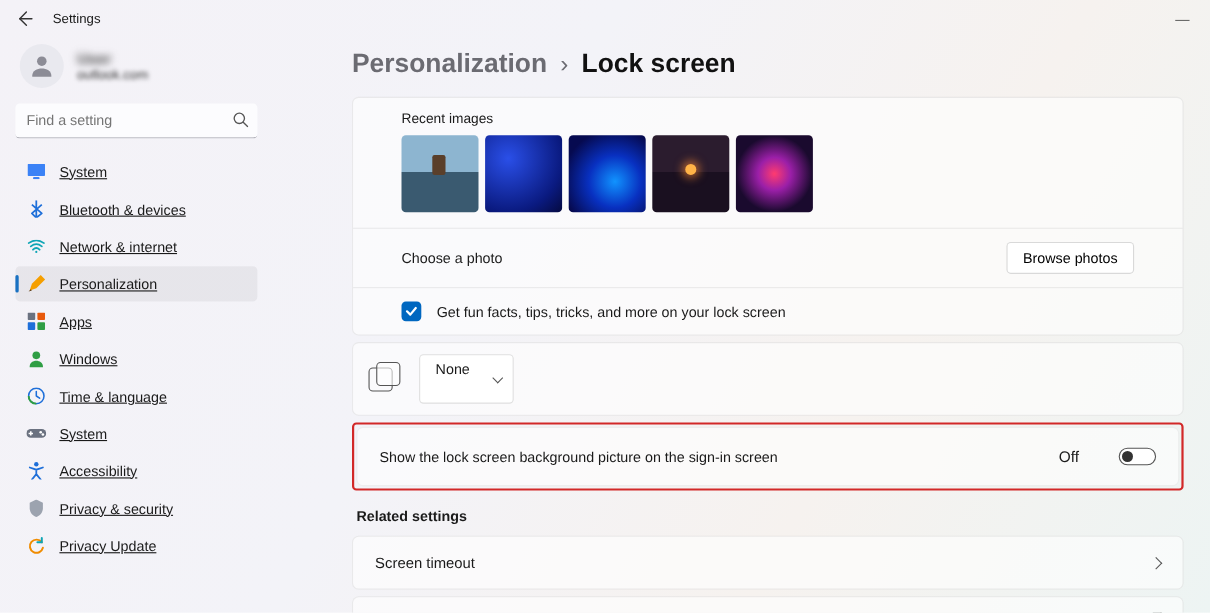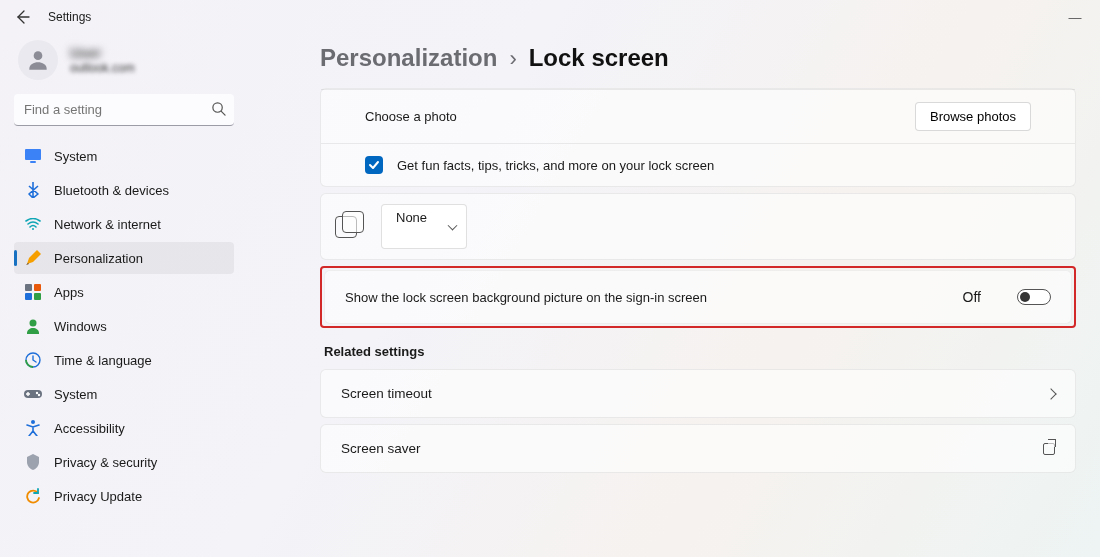--- a/index.html
+++ b/index.html
@@ -86,20 +86,21 @@
   .nav-item {
     display: flex;
     align-items: center;
     gap: 12px;
     height: 32px;
     padding: 0 10px;
     border-radius: 4px;
     cursor: pointer;
     font-size: 13px;
     color: #1a1a1a;
+    text-decoration: underline;
   }
   .nav-item.active { background: rgba(0,0,0,0.05); position: relative; }
   .nav-item.active::before {
     content:"";
     position:absolute;
     left:0; top:8px; bottom:8px; width:3px;
     background:#1971c2; border-radius:2px;
   }
   .nav-item .ico { width:18px; height:18px; display:flex; align-items:center; justify-content:center; }
   
@@ -403,20 +404,30 @@
   </aside>
 
   <main class="main">
     <div class="breadcrumb">
       <span class="parent">Personalization</span>
       <span class="sep">›</span>
       <span class="current">Lock screen</span>
     </div>
 
     <div class="card">
+      <div class="card-pad">
+        <div class="section-label">Recent images</div>
+        <div class="thumbs">
+          <div class="thumb t1"></div>
+          <div class="thumb t2"></div>
+          <div class="thumb t3"></div>
+          <div class="thumb t4"></div>
+          <div class="thumb t5"></div>
+        </div>
+      </div>
       <div class="divider"></div>
       <div class="row">
         <span>Choose a photo</span>
         <div class="grow"></div>
         <button class="btn">Browse photos</button>
       </div>
       <div class="divider"></div>
       <div class="row">
         <div class="checkbox">
           <svg width="12" height="12" viewBox="0 0 12 12">

